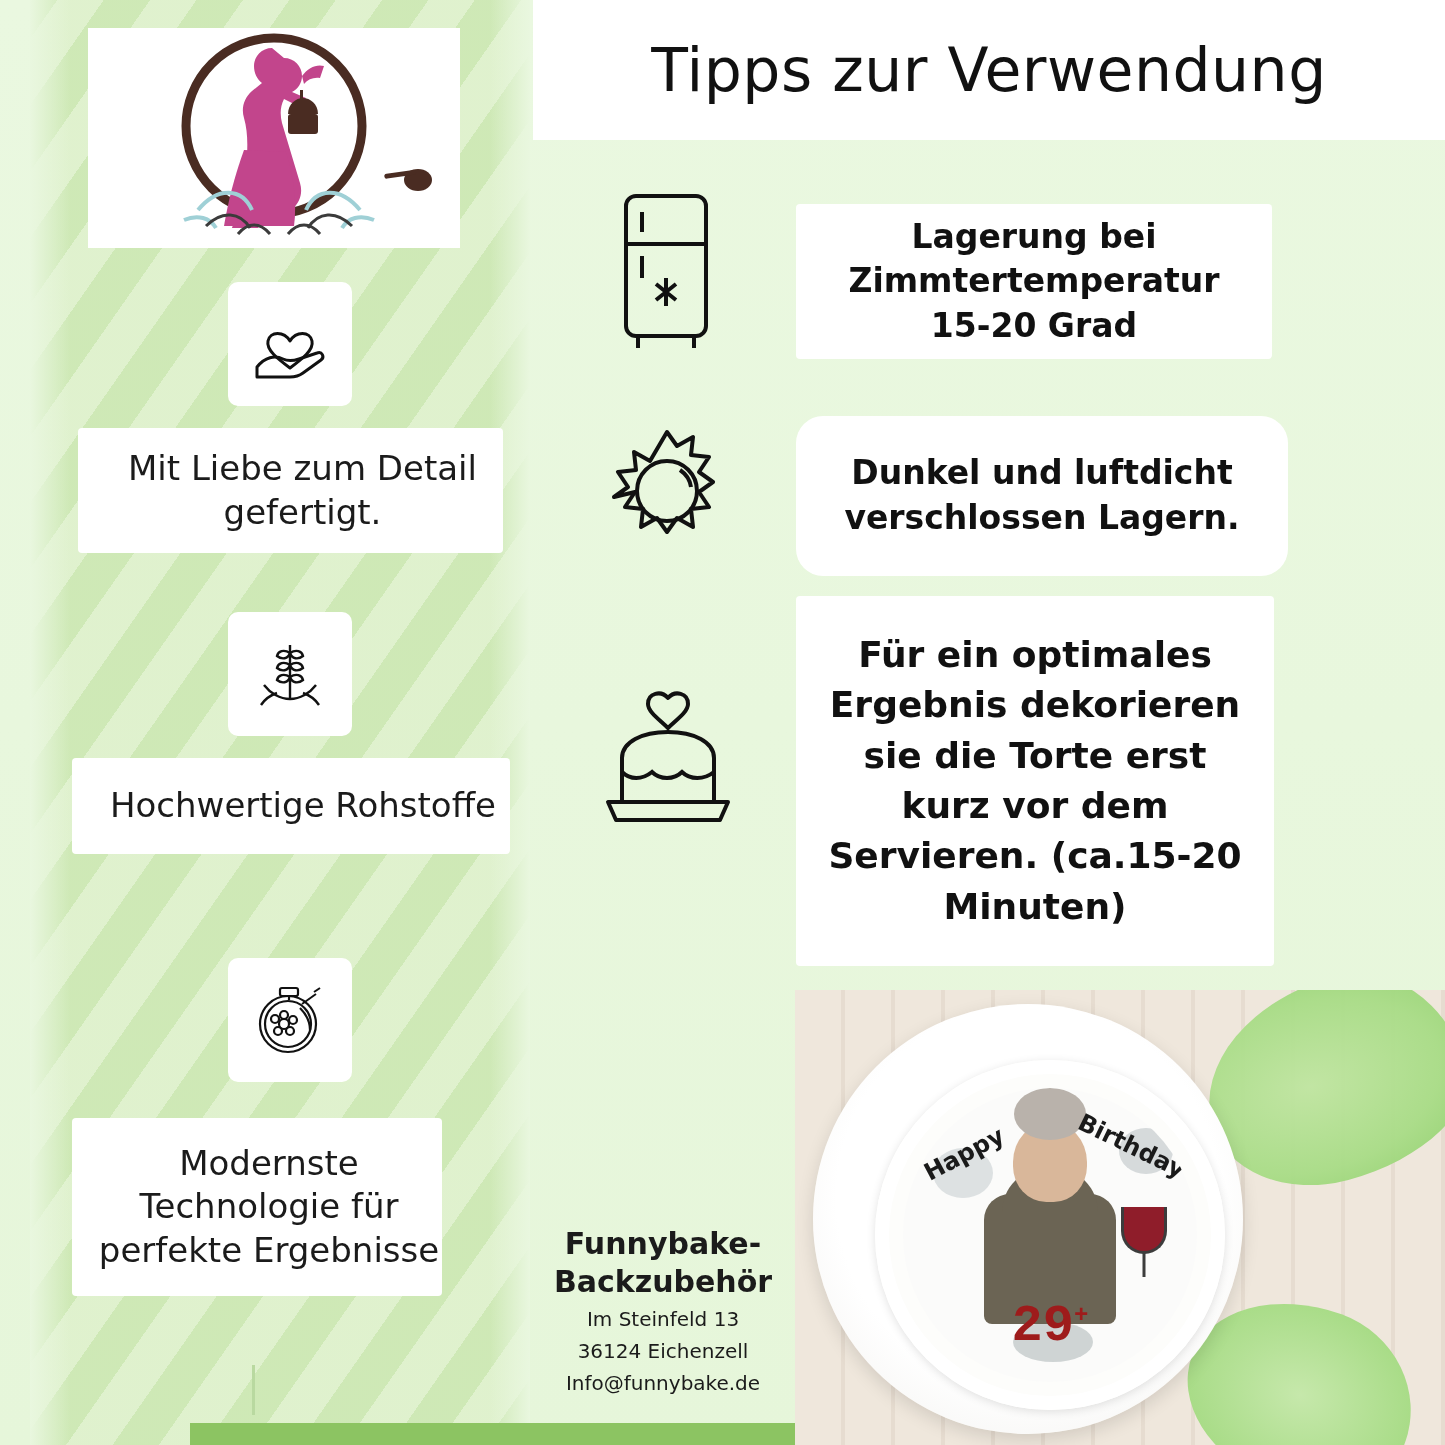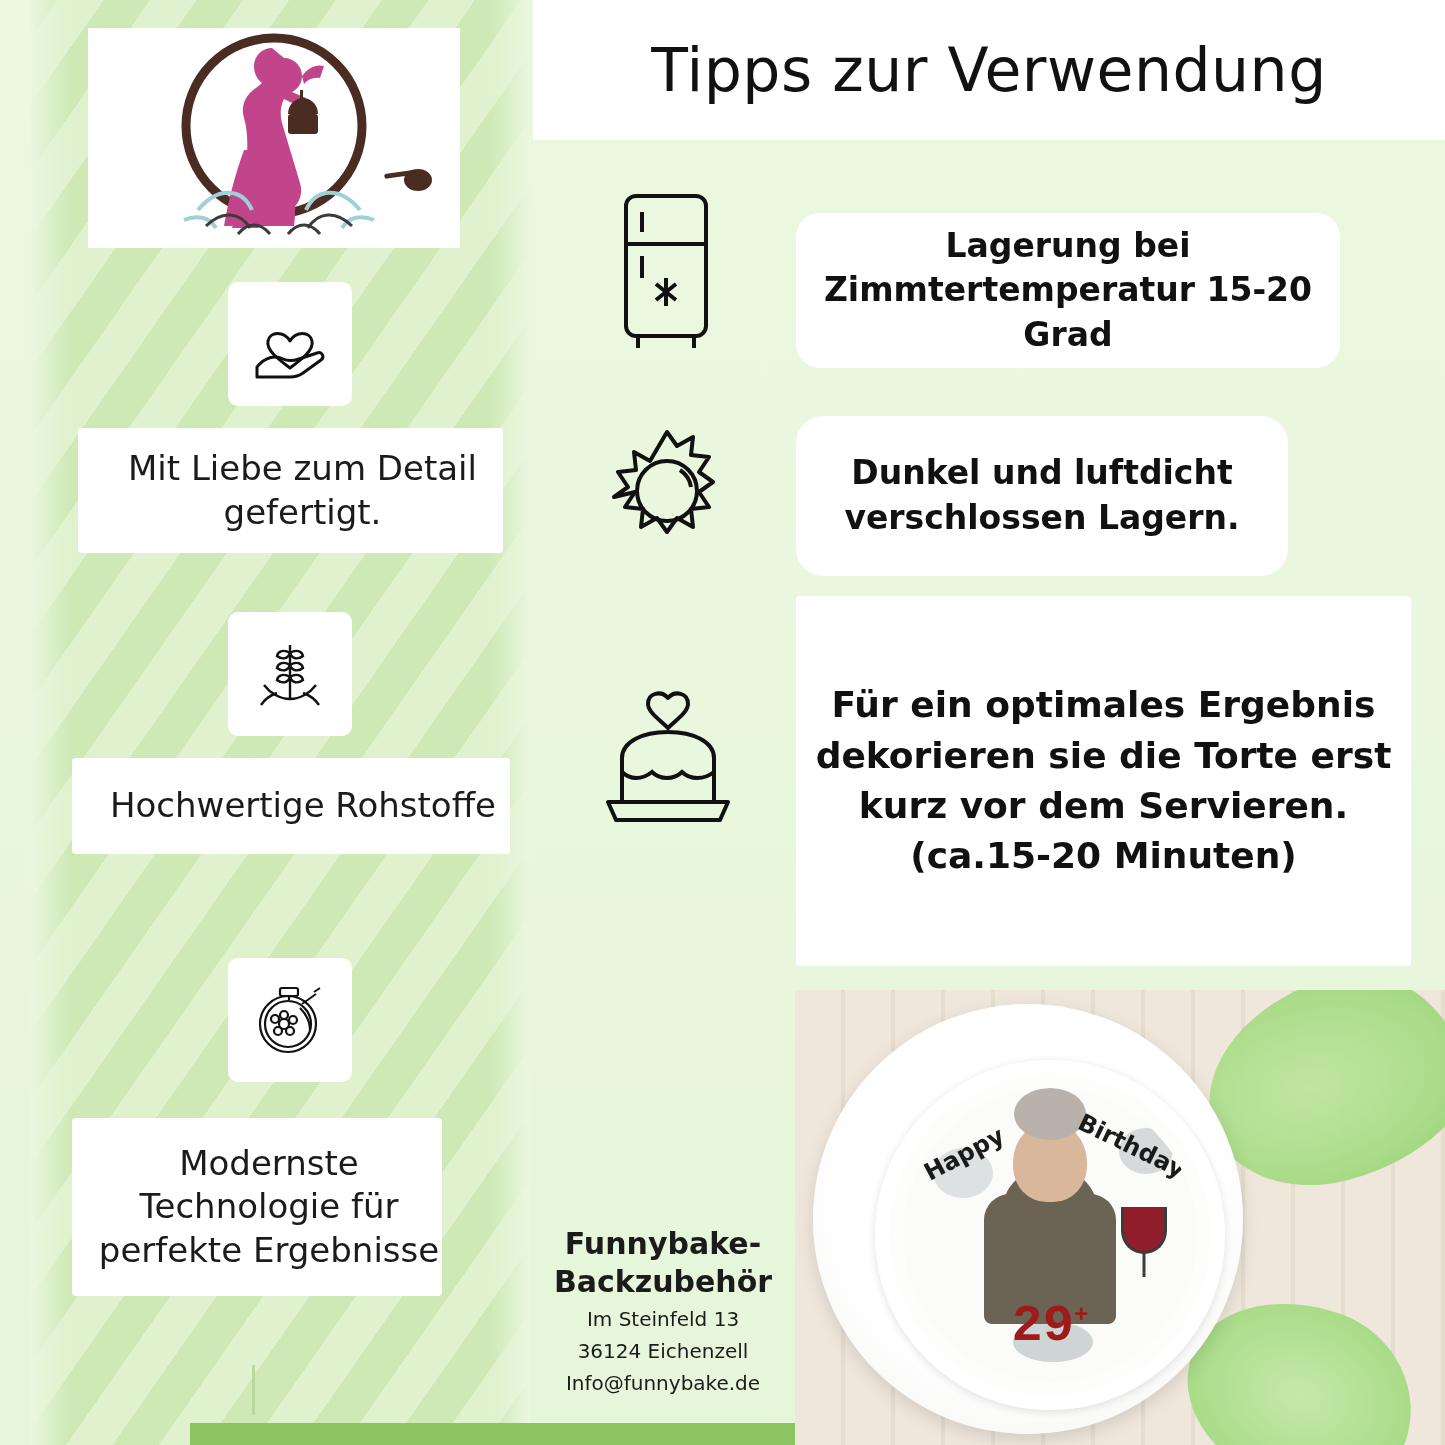--- a/index.html
+++ b/index.html
@@ -293,21 +293,21 @@
 
   <div class="tip-icon" style="left:612px;top:186px;">
     <svg width="108" height="170" viewBox="0 0 108 170" fill="none" stroke="#111" stroke-width="4">
       <rect x="14" y="10" width="80" height="140" rx="10"></rect>
       <path d="M14 58h80"></path>
       <path d="M30 26v20M30 70v22"></path>
       <path d="M54 92v28M44 98l20 16M64 98l-20 16M54 88l0 0"></path>
       <path d="M26 150v12M82 150v12"></path>
     </svg>
   </div>
-  <div class="tip-card" style="left:796px;top:213px;width:544px;height:155px;border-radius:24px;">
+  <div class="tip-card" style="left:796px;top:204px;width:476px;height:155px;">
     <div class="tip-text">Lagerung bei Zimmtertemperatur 15-20 Grad</div>
   </div>
 
   <div class="tip-icon" style="left:600px;top:424px;">
     <svg width="134" height="134" viewBox="0 0 134 134" fill="none" stroke="#111" stroke-width="4">
       <path d="M67 8l10 14 16-9-2 18 18 2-10 15 14 10-14 10 10 15-18 2 2 18-16-9-10 14-10-14-16 9 2-18-18-2 10-15L14 73l14-10-10-15 18-2-2-18 16 9z" stroke-linejoin="round"></path>
       <circle cx="67" cy="67" r="30"></circle>
       <path d="M80 46c6 4 10 10 11 17"></path>
     </svg>
   </div>
@@ -316,21 +316,21 @@
   </div>
 
   <div class="tip-icon" style="left:588px;top:680px;">
     <svg width="160" height="160" viewBox="0 0 160 160" fill="none" stroke="#111" stroke-width="4">
       <path d="M80 18c-7-8-20-5-20 6 0 8 12 16 20 24 8-8 20-16 20-24 0-11-13-14-20-6z" stroke-linejoin="round"></path>
       <path d="M34 78c0-16 20-26 46-26s46 10 46 26v44H34z"></path>
       <path d="M34 92c8 8 20 8 30 0 8 8 22 8 30 0 8 8 22 8 32 0"></path>
       <path d="M20 122h120l-8 18H28z" stroke-linejoin="round"></path>
     </svg>
   </div>
-  <div class="tip-card" style="left:796px;top:596px;width:615px;height:370px;">
+  <div class="tip-card" style="left:796px;top:596px;width:478px;height:370px;">
     <div class="tip-text big">Für ein optimales Ergebnis dekorieren sie die Torte erst kurz vor dem Servieren. (ca.15-20 Minuten)</div>
   </div>
 
   <div class="addr">
     <div class="name">Funnybake-Backzubehör</div>
     <div class="line">Im Steinfeld 13</div>
     <div class="line">36124 Eichenzell</div>
     <div class="line">Info@funnybake.de</div>
   </div>
 

